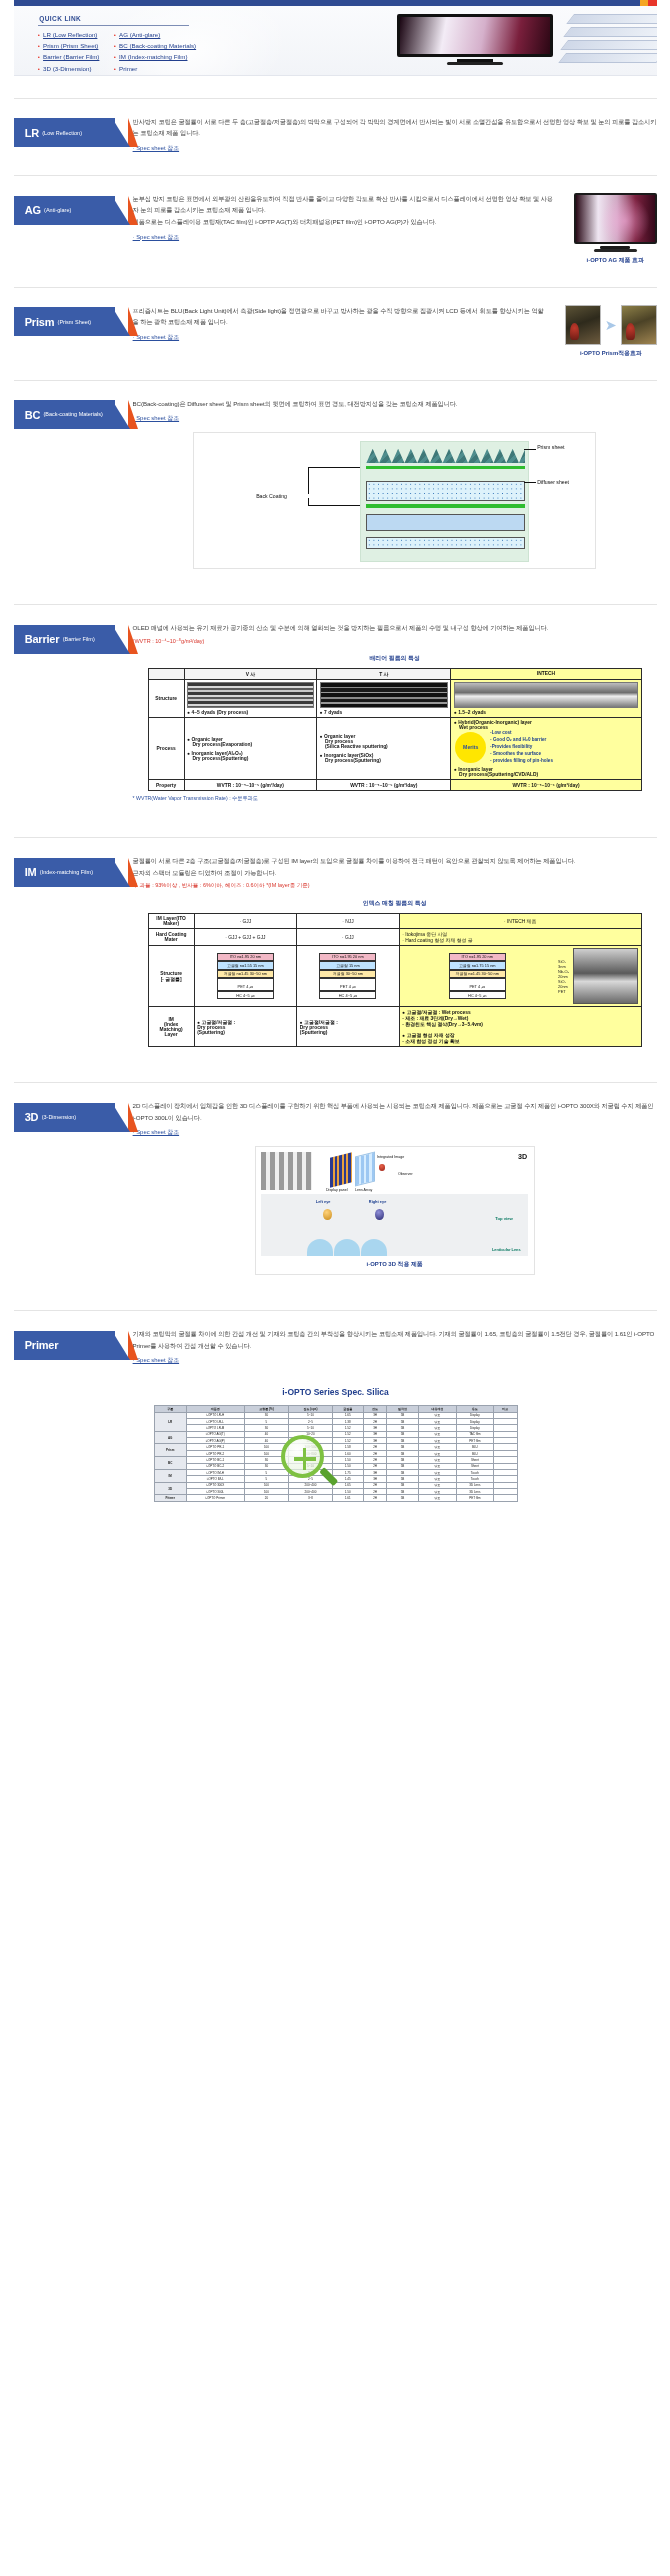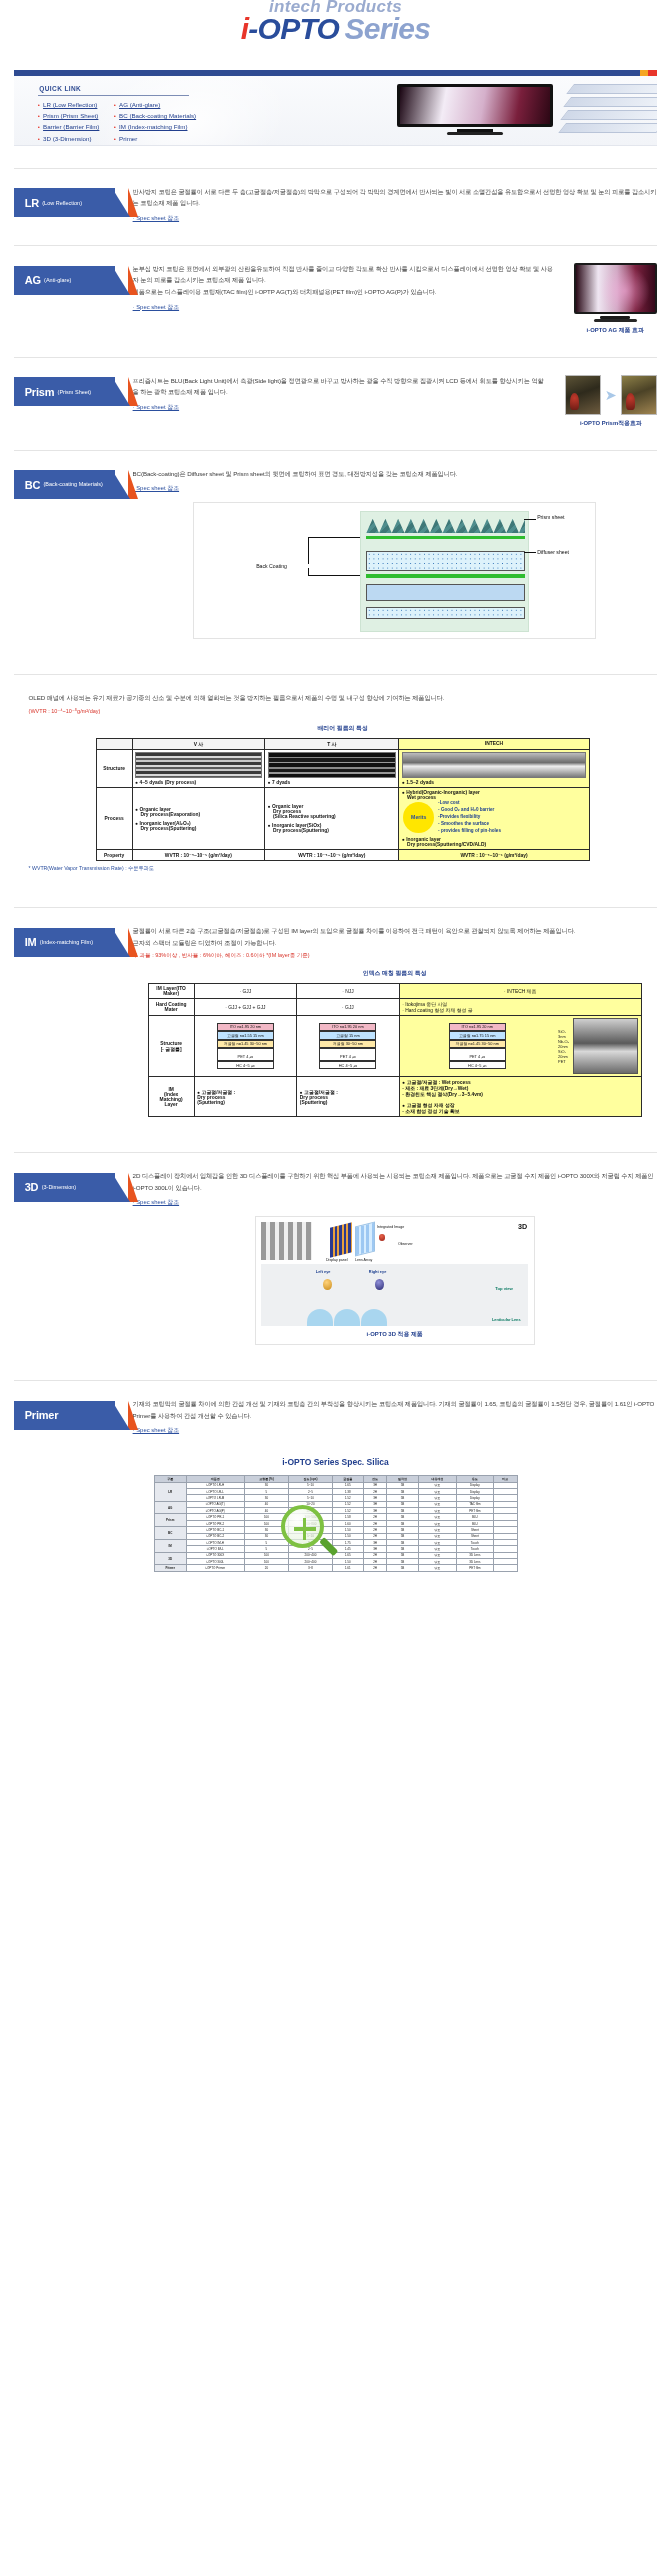--- a/index.html
+++ b/index.html
@@ -320,26 +320,20 @@
     background: #5aa22e; transform: rotate(45deg); border-radius: 2px;
   }
   .gap-md { height: 22px; }
   .gap-lg { height: 35px; }
 </style>
 </head>
 <body>
 
 <div class="page">
 
-  <div class="hero">
-    <div class="hero-sub">intech Products</div>
-    <div class="hero-title">
-      <span class="i">i</span><span class="opto">-OPTO</span><span class="series">Series</span>
-    </div>
-  </div>
 
   <div class="quick-wrap">
     <div class="quick-topbar">
       <span class="blk y"></span>
       <span class="blk r"></span>
     </div>
     <div class="quick-body">
 
       <div class="quick-label">QUICK LINK</div>
       <div class="quick-rule"></div>
@@ -512,20 +506,26 @@
         </div>
       </div>
     </div>
   </div>
 
   <div class="gap-lg"></div>
 
   <div class="divider"></div>
   <div class="section">
     <div class="sec-row">
+      <div class="tagwrap">
+        <div class="tag">
+          <span class="abbr">Barrier</span>
+          <span class="full">(Barrier Film)</span>
+        </div>
+      </div>
       <div class="sec-body">
         <p>OLED 패널에 사용되는 유기 재료가 공기중의 산소 및 수분에 의해 열화되는 것을 방지하는 필름으로서 제품의 수명 및 내구성 향상에 기여하는 제품입니다.</p>
         <div class="note-red">(WVTR : 10⁻⁴~10⁻⁵g/m²/day)</div>
 
         <div class="tbl-title">배리어 필름의 특성</div>
 
         <table class="dt" style="width:494px">
           <tbody>
               <tr>
             <th style="width:36px"></th>

